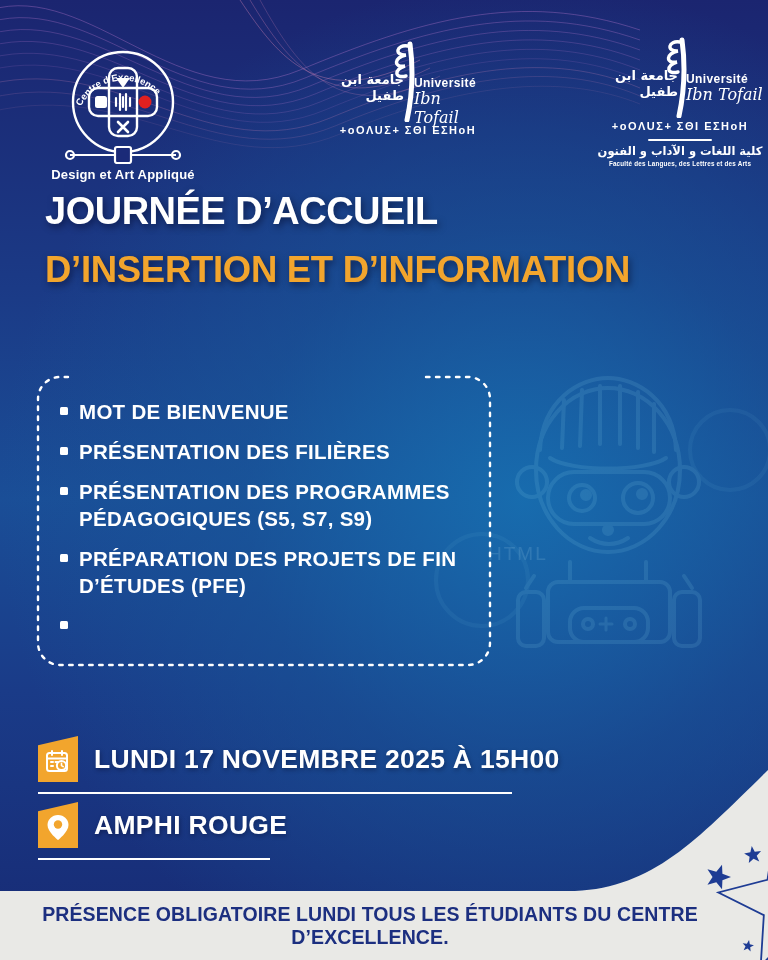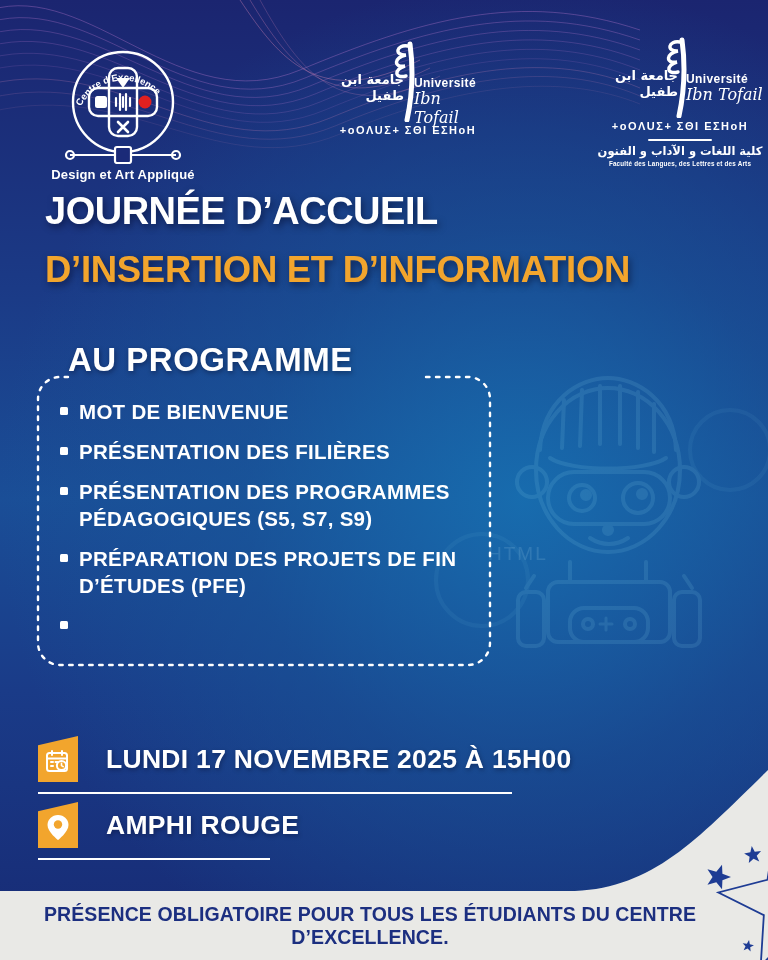--- a/index.html
+++ b/index.html
@@ -42,21 +42,21 @@
   .title .l2{ color:#F2A52D; font-size:36.5px; font-weight:bold; letter-spacing:-.3px; margin-top:17px;}
 
   
   .prog-heading{ left:68px; top:341px; color:#fff; font-size:33px; font-weight:bold; letter-spacing:.5px; text-shadow:1px 2px 5px rgba(0,0,25,.4);}
   .prog-border{ left:34px; top:369px; pointer-events:none;}
   .prog-list{ left:60px; top:398px; width:400px; list-style:none; }
   .prog-list li{ position:relative; padding-left:19px; color:#fff; font-size:20.5px; font-weight:bold; letter-spacing:.3px; line-height:1.32; margin-bottom:13px;}
   .prog-list li .bullet{ position:absolute; left:0; top:9px; width:8px; height:8px; background:#fff; border-radius:1.5px;}
 
   
-  .info-row{ left:38px; display:flex; align-items:center; gap:28px; border-bottom:2px solid #fff; padding-bottom:10px;}
+  .info-row{ left:38px; display:flex; align-items:center; gap:16px; border-bottom:2px solid #fff; padding-bottom:10px;}
   .info-row.date{ top:736px; width:474px; }
   .info-row.place{ top:802px; width:232px; }
   .badge{ width:40px; height:46px; background:#F2A52D; clip-path:polygon(0 20%,100% 0,100% 100%,0 100%); display:flex; align-items:center; justify-content:center; flex:0 0 auto; padding-top:6px;}
   .info-text{ color:#fff; font-size:26.5px; font-weight:bold; letter-spacing:.3px; white-space:nowrap; text-shadow:1px 2px 4px rgba(0,0,25,.35);}
 
   
   .footer-art{ left:0; bottom:0; pointer-events:none;}
   .footer-note{ left:0; top:903px; width:740px; text-align:center; color:#1C2F80; font-size:19.5px; font-weight:bold; letter-spacing:.1px;}
 </style>
 </head>
@@ -171,21 +171,20 @@
   </div>
 
   <div class="abs title">
     <div class="l1">JOURNÉE D’ACCUEIL</div>
     <div class="l2">D’INSERTION ET D’INFORMATION</div>
   </div>
 
   <svg class="abs prog-border" width="462" height="302" viewBox="0 0 462 302" fill="none">
     <path d="M392 8 H434 A22 22 0 0 1 456 30 V274 A22 22 0 0 1 434 296 H26 A22 22 0 0 1 4 274 V30 A22 22 0 0 1 26 8 H34" stroke="#fff" stroke-width="2.4" stroke-dasharray="3.5 6.5" stroke-linecap="round"></path>
   </svg>
-  <div class="abs prog-heading">AU PROGRAMME</div>
   <ul class="abs prog-list">
     <li><span class="bullet"></span><span>MOT DE BIENVENUE</span></li>
     <li><span class="bullet"></span><span>PRÉSENTATION DES FILIÈRES</span></li>
     <li><span class="bullet"></span><span>PRÉSENTATION DES PROGRAMMES PÉDAGOGIQUES (S5, S7, S9)</span></li>
     <li><span class="bullet"></span><span>PRÉPARATION DES PROJETS DE FIN D’ÉTUDES (PFE)</span></li>
     <li><span class="bullet"></span></li>
   </ul>
 
   <div class="abs info-row date">
     <div class="badge">
@@ -212,15 +211,15 @@
 
   <svg class="abs footer-art" width="768" height="200" viewBox="0 0 768 200">
     <path d="M0 131 H575 C655 127 698 78 768 10 V200 H0 Z" fill="#E9E9E6"></path>
     <g>
       <polygon points="0,-1 0.247,-0.34 0.951,-0.309 0.399,0.13 0.588,0.809 0,0.42 -0.588,0.809 -0.399,0.13 -0.951,-0.309 -0.247,-0.34" transform="translate(790,140) scale(72) rotate(-12)" fill="none" stroke="#1E3C94" stroke-width="1.8" vector-effect="non-scaling-stroke"></polygon>
       <polygon points="0,-1 0.247,-0.34 0.951,-0.309 0.399,0.13 0.588,0.809 0,0.42 -0.588,0.809 -0.399,0.13 -0.951,-0.309 -0.247,-0.34" transform="translate(718,117) scale(13) rotate(18)" fill="#1E3C94"></polygon>
       <polygon points="0,-1 0.247,-0.34 0.951,-0.309 0.399,0.13 0.588,0.809 0,0.42 -0.588,0.809 -0.399,0.13 -0.951,-0.309 -0.247,-0.34" transform="translate(753,95) scale(9) rotate(-8)" fill="#1E3C94"></polygon>
       <polygon points="0,-1 0.247,-0.34 0.951,-0.309 0.399,0.13 0.588,0.809 0,0.42 -0.588,0.809 -0.399,0.13 -0.951,-0.309 -0.247,-0.34" transform="translate(748,186) scale(6) rotate(10)" fill="#1E3C94"></polygon>
     </g>
   </svg>
-  <div class="abs footer-note">PRÉSENCE OBLIGATOIRE POUR TOUS LES ÉTUDIANTS DU CENTRE D’EXCELLENCE.</div>
+  <div class="abs footer-note">PRÉSENCE OBLIGATOIRE LUNDI TOUS LES ÉTUDIANTS DU CENTRE D’EXCELLENCE.</div>
 
 </div>
 
 </body></html>

